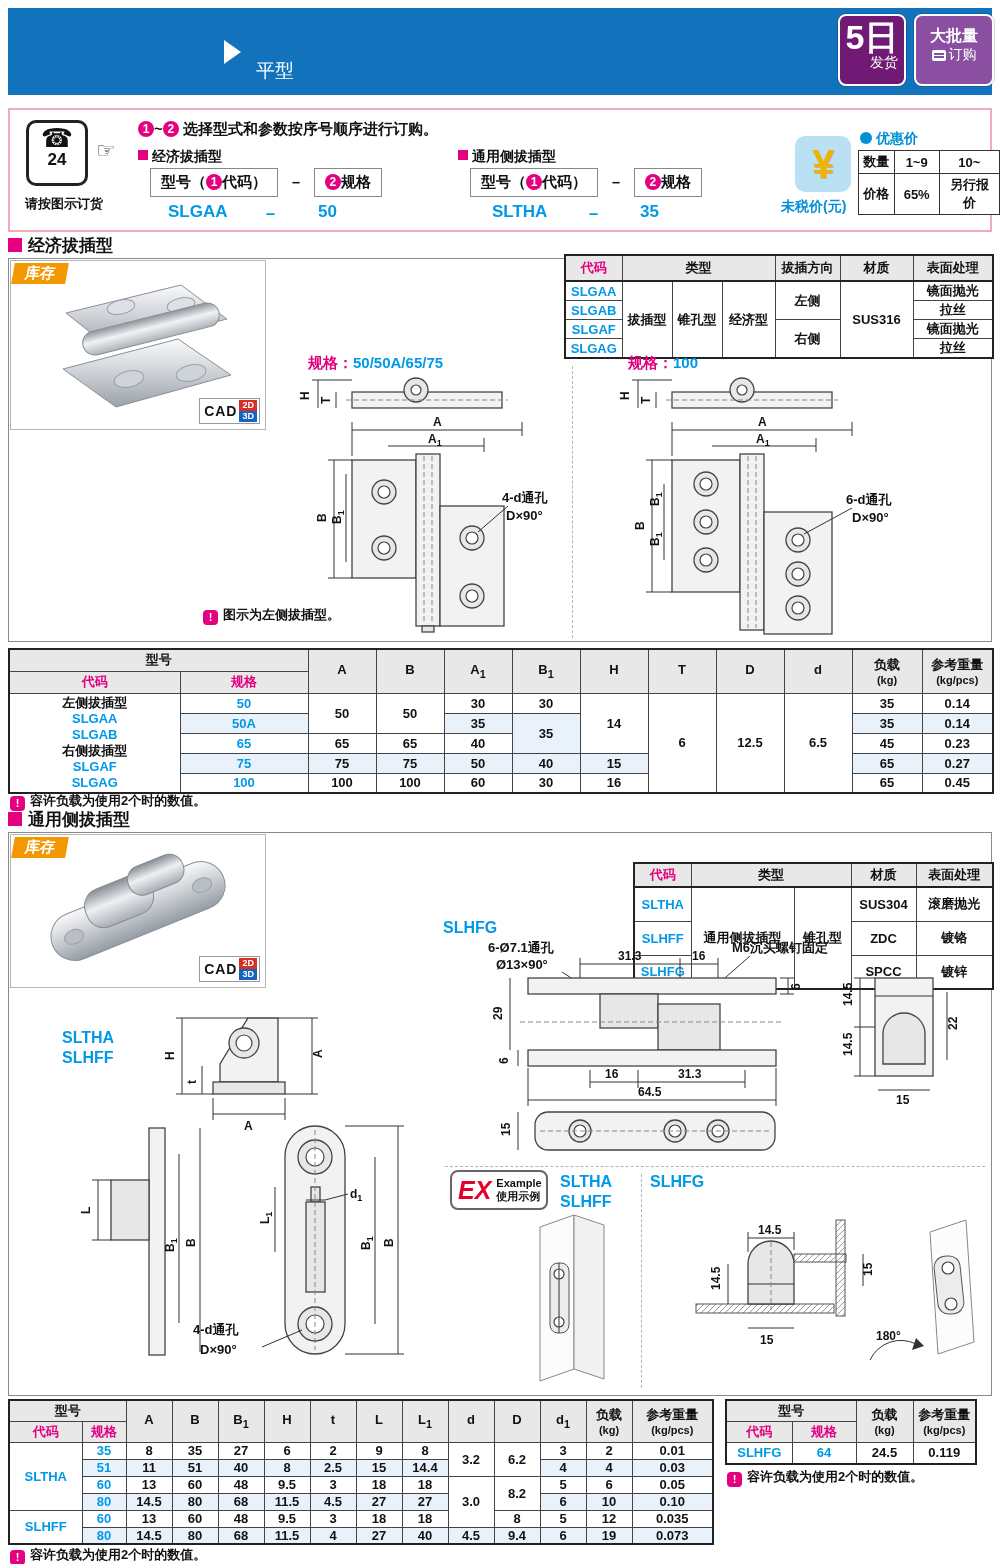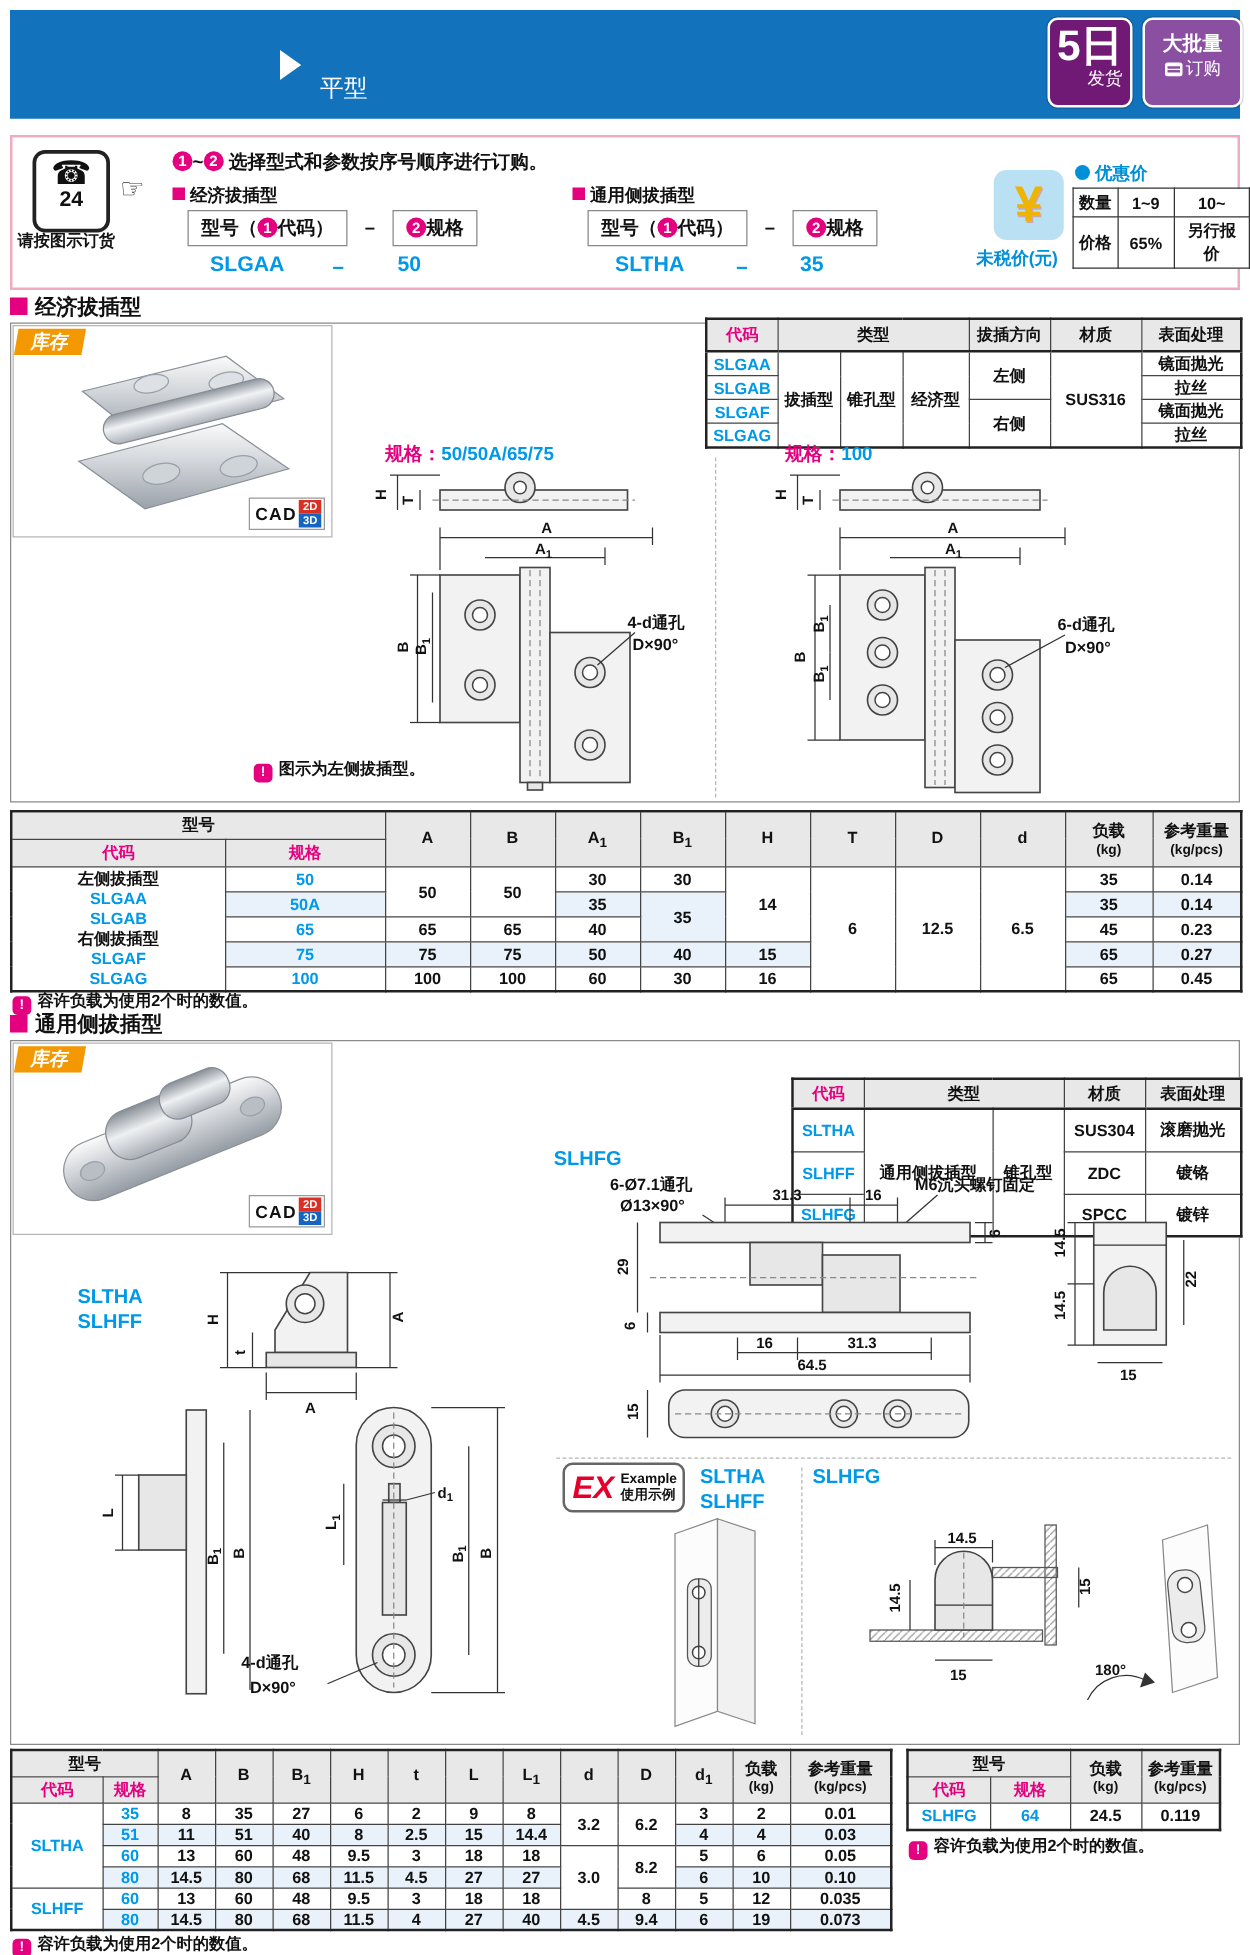--- a/index.html
+++ b/index.html
@@ -98,21 +98,21 @@
     <div class="sm"><span class="bulk-icon"></span><span>订购</span></div>
   </div>
 </div>
 
 <div class="ab orderbox" style="left:8px;top:108px;width:984px;height:124px"></div>
 <div class="ab phone" style="left:26px;top:120px;width:62px;height:66px">
   <div class="glyph">☎</div>
   <div class="p24">24</div>
 </div>
 <div class="ab hand" style="left:96px;top:138px">☞</div>
-<div class="ab smallcap" style="left:14px;top:184px;width:100px;">请按图示订货</div>
+<div class="ab smallcap" style="left:14px;top:195px;width:100px;text-align:center">请按图示订货</div>
 
 <div class="ab instr" style="left:138px;top:120px">
   <span class="circ">1</span><span>~</span><span class="circ">2</span>
   <span>选择型式和参数按序号顺序进行订购。</span>
 </div>
 
 <div class="ab glabel" style="left:138px;top:148px">
   <span class="sq"></span><span>经济拔插型</span>
 </div>
 <div class="ab" style="left:150px;top:168px">

